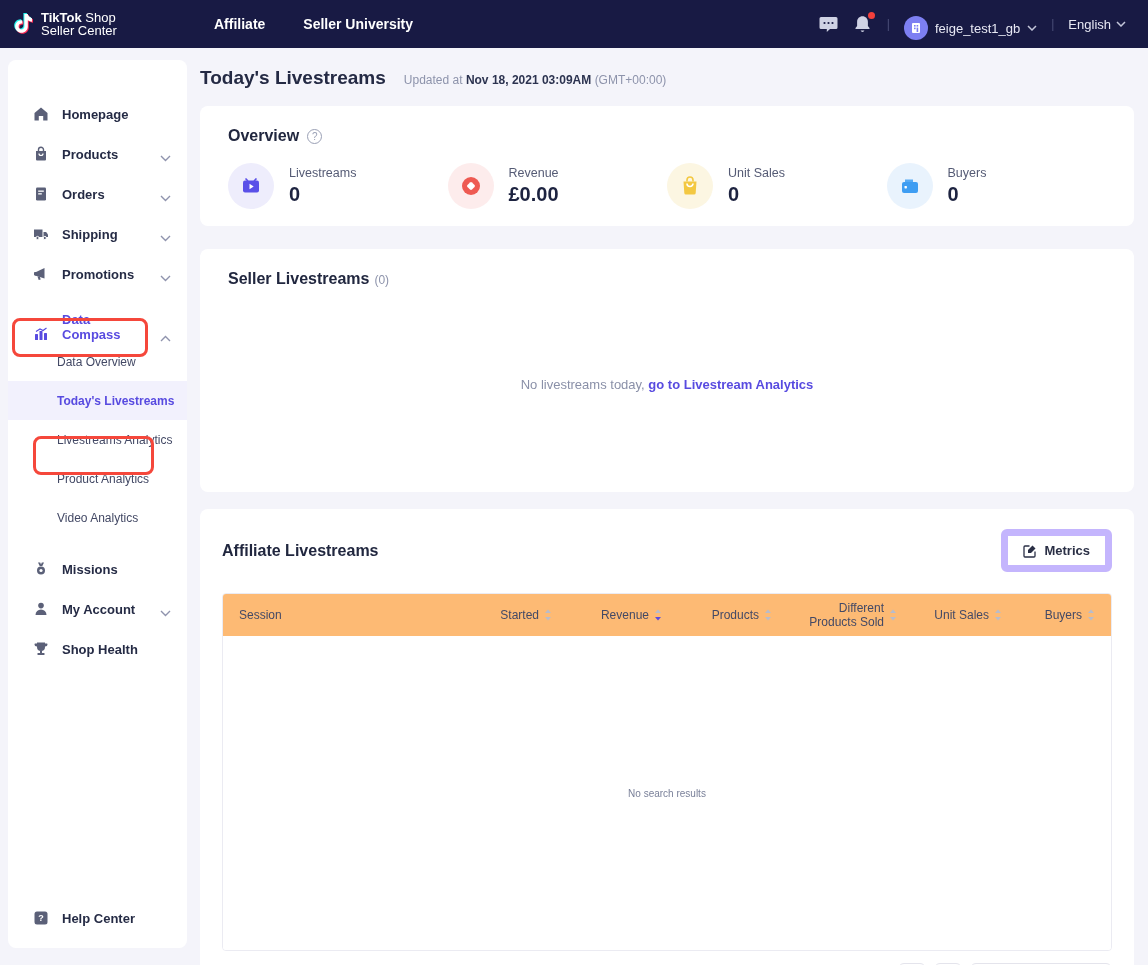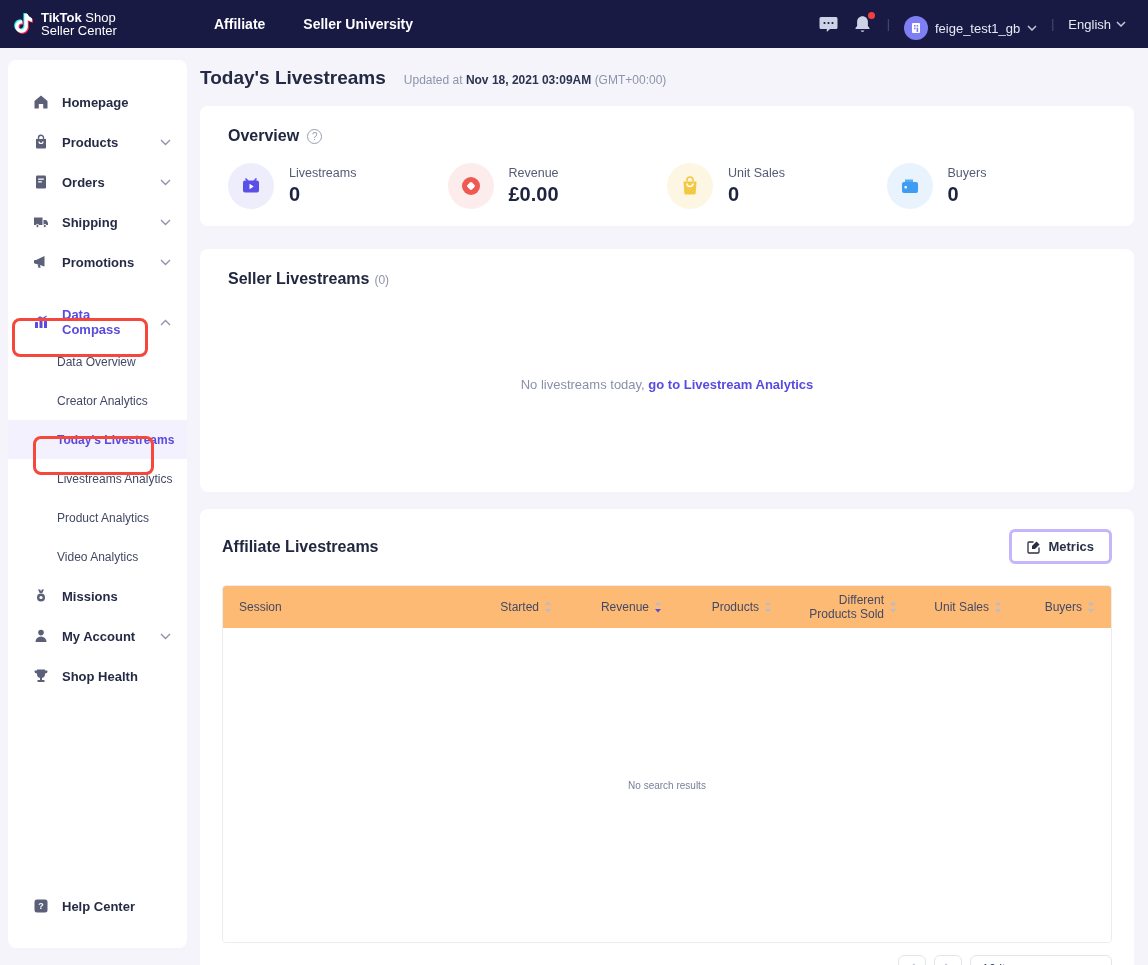--- a/index.html
+++ b/index.html
@@ -32,21 +32,21 @@
   .lang-chip { display:flex; align-items:center; gap:5px; font-size:13px; color:#e8e9f4; cursor:pointer; }
   .chev { display:inline-block; }
 
   
   .sidebar {
     position:absolute; left:8px; top:60px; width:179px; height:888px;
     background:#fff; border-radius:8px; padding-top:22px;
     display:flex; flex-direction:column;
   }
   .side-item {
-    height:40px; display:flex; align-items:center; gap:13px;
+    height:40px; display:flex; align-items:flex-end; gap:13px;
     padding:0 16px 0 25px; cursor:pointer; font-size:13px; font-weight:700; color:#252b45;
   }
   .side-item .icon { width:16px; height:16px; flex:0 0 16px; display:flex; }
   .side-item .lbl { flex:1; }
   .side-item.active { color:#584be0;margin-top:20px; }
   .side-sub {
     height:39px; display:flex; align-items:center;
     padding-left:49px; font-size:12px; color:#434965; cursor:pointer;
   }
   .side-sub.active { color:#584be0; font-weight:700; background:#f2f1fd; }
@@ -76,21 +76,21 @@
 
   .card.seller { margin-top:23px; height:243px; padding:21px 28px; position:relative; }
   .count { font-size:12px; color:#8d93ab; font-weight:400; margin-left:5px; }
   .empty-line { position:absolute; top:128px; left:0; width:100%; text-align:center; font-size:13px; color:#8a90a8; }
   .empty-line a { color:#584be0; font-weight:700; text-decoration:none; cursor:pointer; }
 
   .card.affiliate { margin-top:17px; height:520px; padding:20px 22px; }
   .aff-head { display:flex; align-items:center; justify-content:space-between; }
   .metrics-btn {
     display:flex; align-items:center; gap:7px; background:#fff;
-    border:3px solid #c4b5fd; border-radius:6px; padding:7px 15px;
+    border:7px solid #c4b5fd; border-radius:6px; padding:7px 15px;
     font-size:13px; font-weight:700; color:#2a2f45; cursor:pointer; font-family:inherit;
   }
   .table { margin-top:21px; border:1px solid #ebebf2; border-radius:4px; overflow:hidden; }
   .thead { display:flex; background:#fdba74; height:42px; align-items:center; }
   .th { display:flex; align-items:center; font-size:12px; color:#434965; padding:0 16px; }
   .th.right { justify-content:flex-end; text-align:right; }
   .th .sort { margin-left:5px; flex:0 0 auto; display:flex; }
   .col-1{width:240px;} .col-2{width:105px;} .col-3{width:110px;} .col-4{width:110px;}
   .col-5{width:125px;} .col-5 .wrap{max-width:84px;} .col-6{width:105px;} .col-7{width:93px;}
   .tbody { height:314px; background:#fff; display:flex; align-items:center; justify-content:center; }
@@ -244,21 +244,20 @@
           <rect x="11" y="7" width="3" height="7" rx="0.6" fill="#584be0"></rect>
           <path d="M3 5.5L7 3l3 1.5L13.5 2" stroke="#584be0" stroke-width="1.2" fill="none"></path>
         </svg>
       </span>
     <span class="lbl">Data Compass</span>
     <svg class="chev-icon" width="11" height="7" viewBox="0 0 11 7">
         <path d="M1 6l4.5-4.5L10 6" stroke="#8f93ad" stroke-width="1.4" fill="none"></path>
       </svg>
   </div>
   <div class="side-sub">Data Overview</div>
-  <div class="side-sub">Creator Analytics</div>
   <div class="side-sub active">Today's Livestreams</div>
   <div class="side-sub">Livestreams Analytics</div>
   <div class="side-sub">Product Analytics</div>
   <div class="side-sub">Video Analytics</div>
   <div class="side-item">
     <span class="icon">
         <svg width="16" height="16" viewBox="0 0 16 16">
           <path d="M5 1.5h2.2L8 3.6l.8-2.1H11L9.3 5H6.7z" fill="#5b6078"></path>
           <circle cx="8" cy="9.5" r="4" fill="#5b6078"></circle>
           <circle cx="8" cy="9.5" r="1.6" fill="#fff"></circle>

